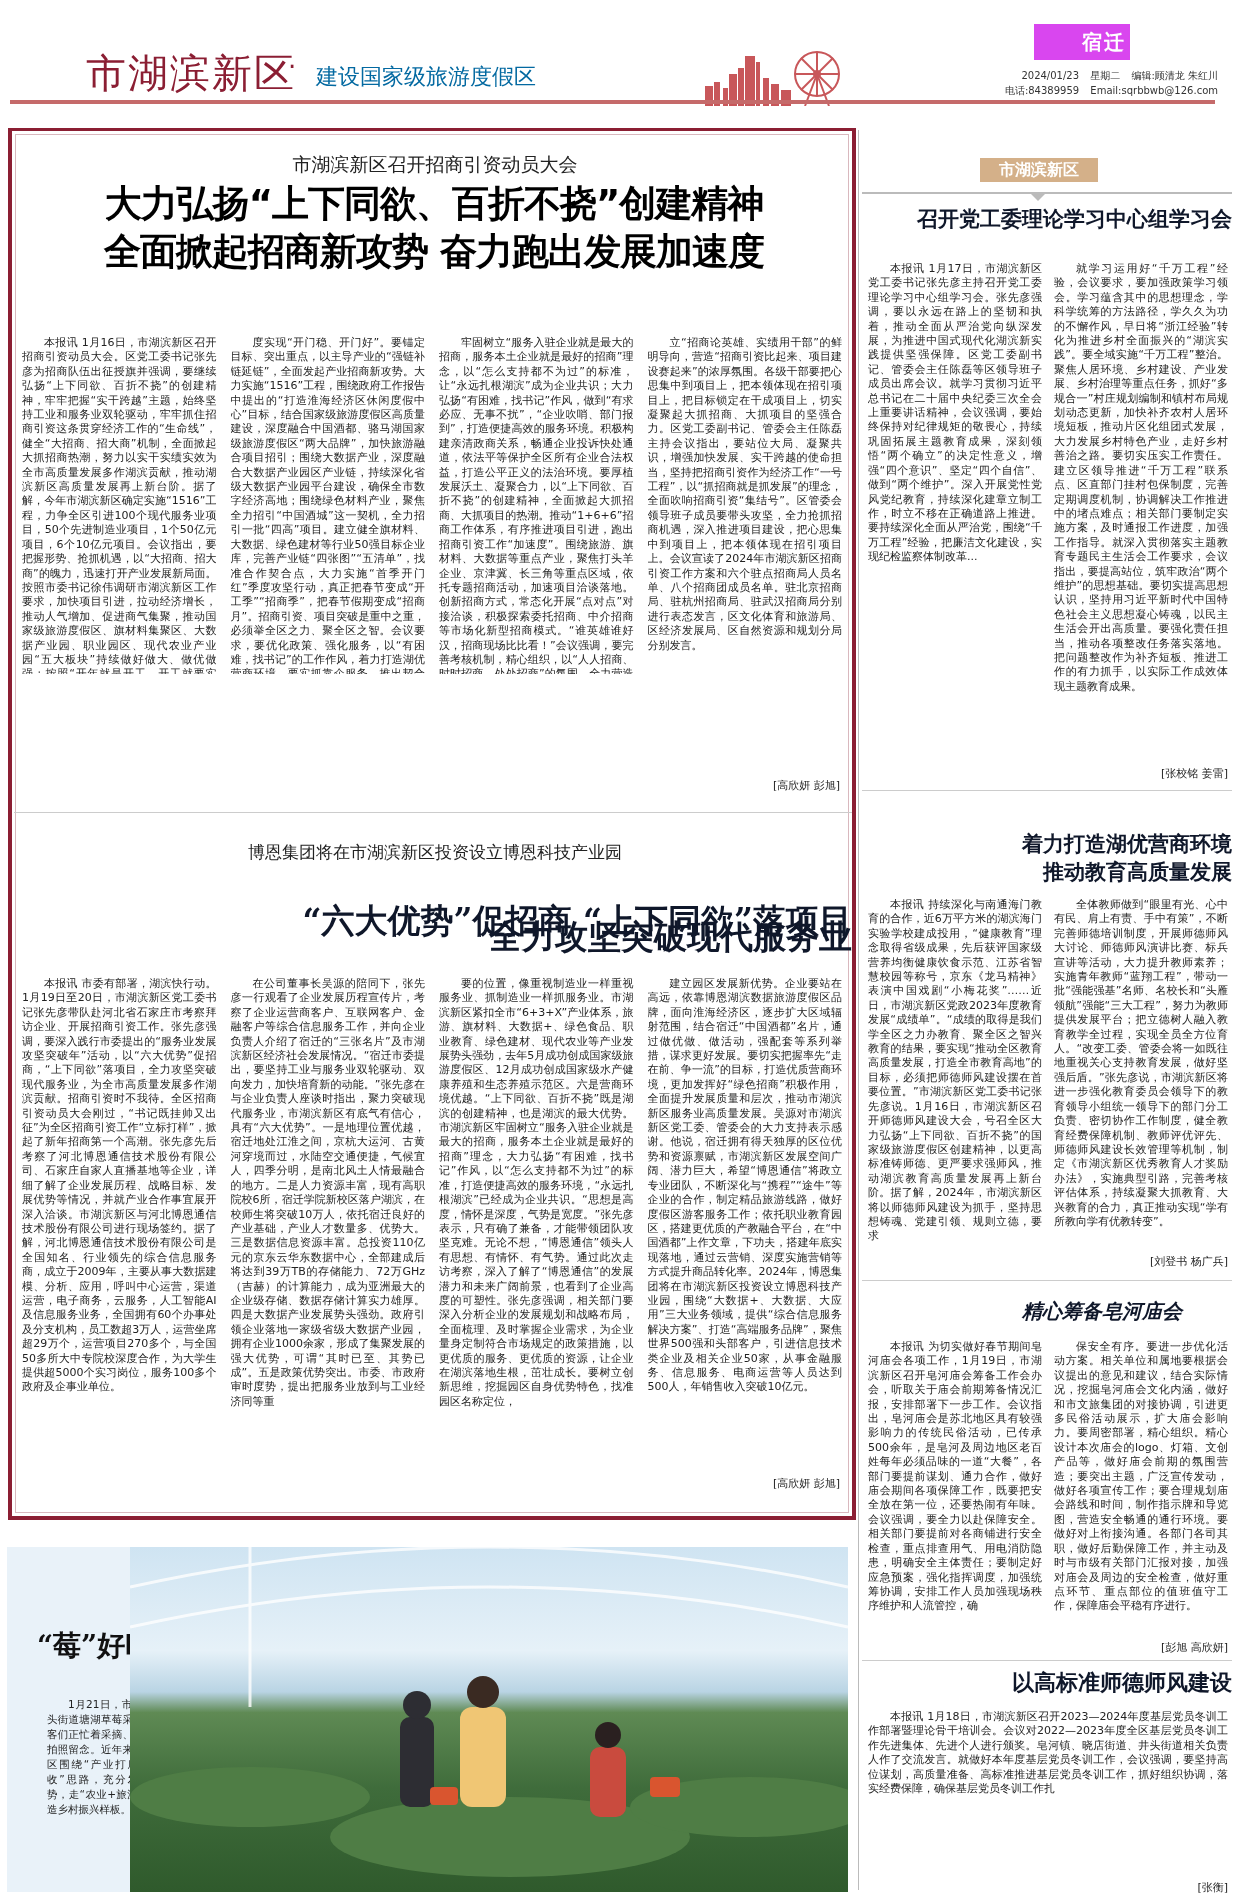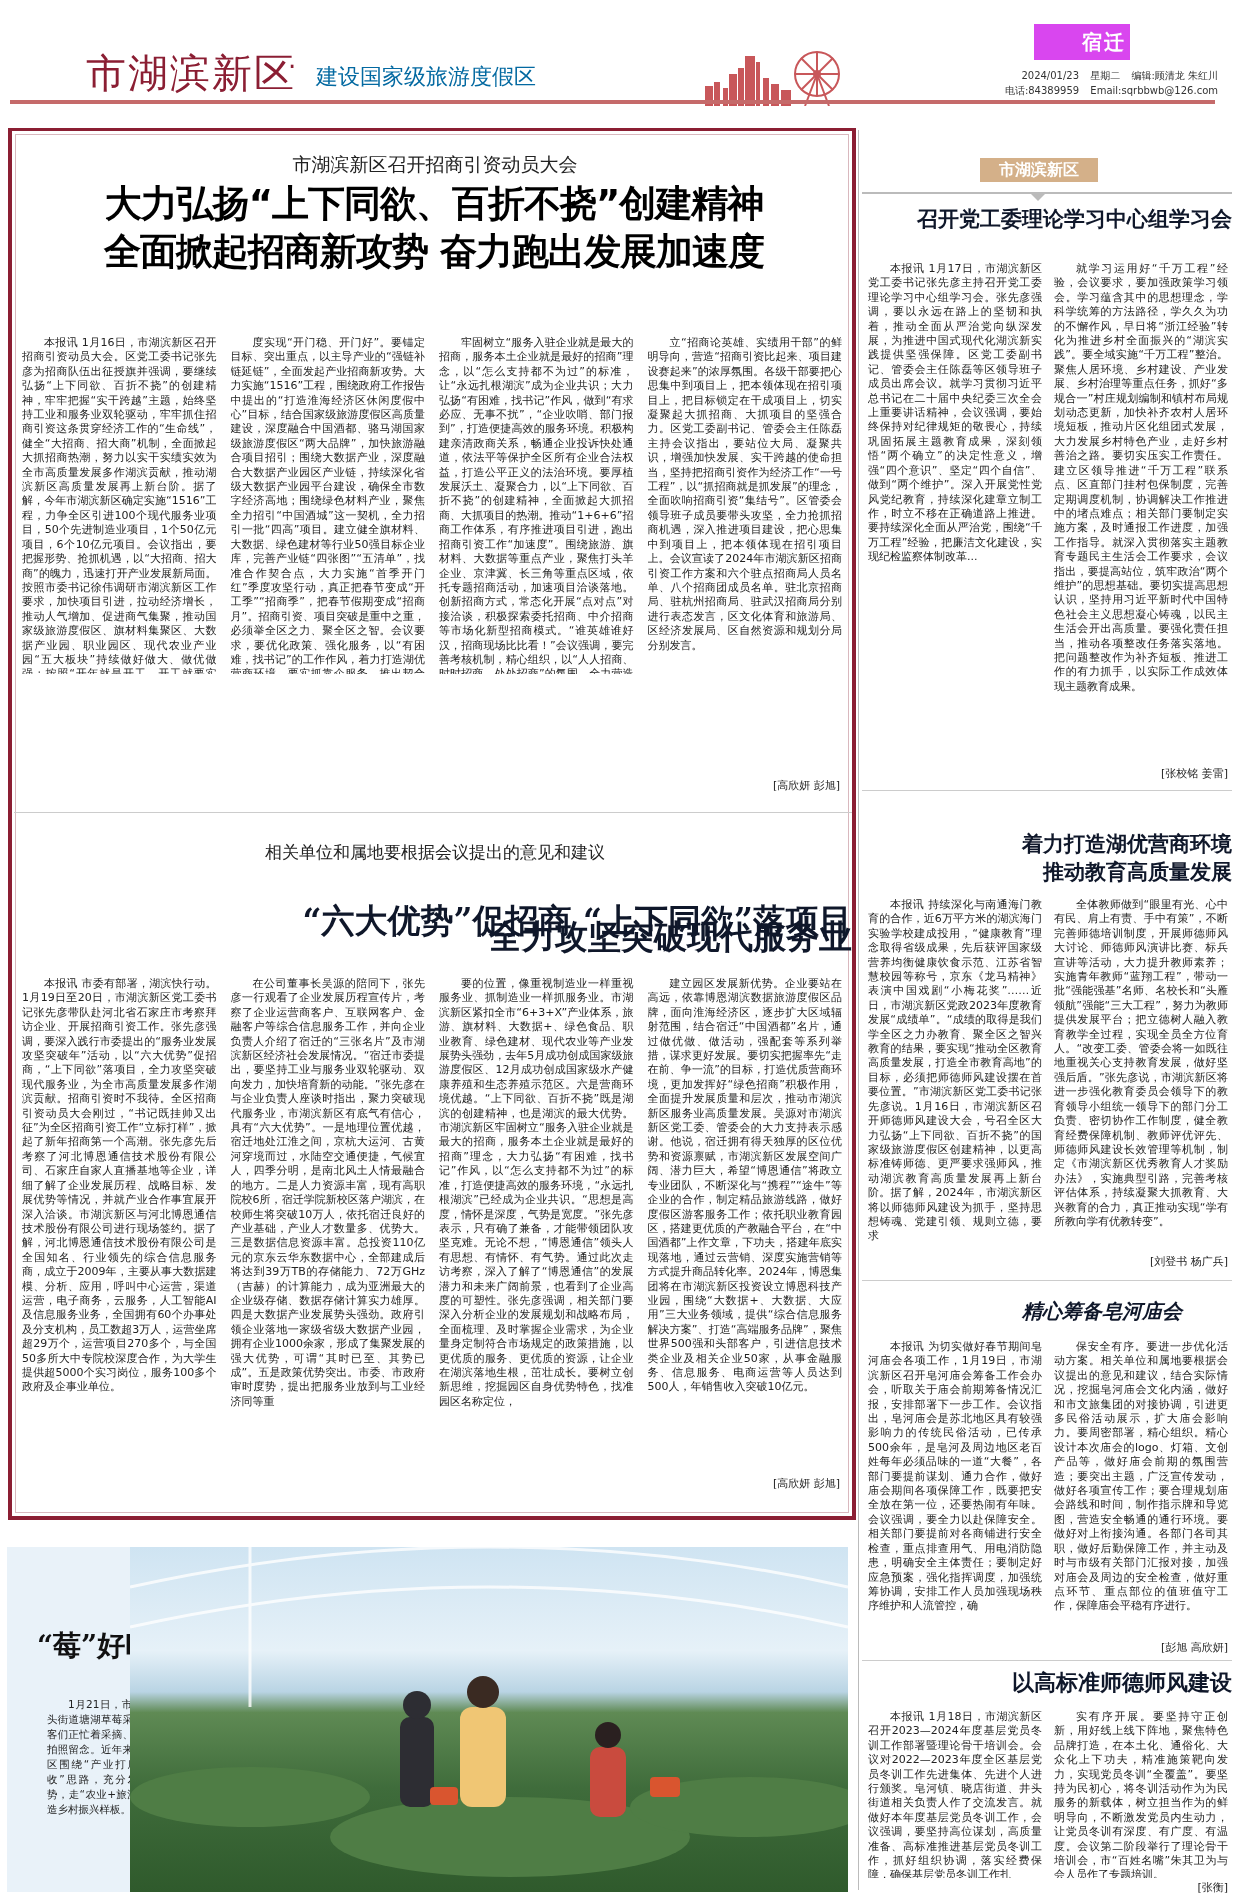--- a/index.html
+++ b/index.html
@@ -104,21 +104,21 @@
       </div>
     <div class="col">
         <p>立“招商论英雄、实绩用干部”的鲜明导向，营造“招商引资比起来、项目建设赛起来”的浓厚氛围。各级干部要把心思集中到项目上，把本领体现在招引项目上，把目标锁定在干成项目上，切实凝聚起大抓招商、大抓项目的坚强合力。区党工委副书记、管委会主任陈磊主持会议指出，要站位大局、凝聚共识，增强加快发展、实干跨越的使命担当，坚持把招商引资作为经济工作“一号工程”，以“抓招商就是抓发展”的理念，全面吹响招商引资“集结号”。区管委会领导班子成员要带头攻坚，全力抢抓招商机遇，深入推进项目建设，把心思集中到项目上，把本领体现在招引项目上。会议宣读了2024年市湖滨新区招商引资工作方案和六个驻点招商局人员名单、八个招商团成员名单。驻北京招商局、驻杭州招商局、驻武汉招商局分别进行表态发言，区文化体育和旅游局、区经济发展局、区自然资源和规划分局分别发言。</p>
       </div>
   </div>
   <div class="byline" style="position:absolute; left:600px; top:778px; width:240px;">[高欣妍 彭旭]</div>
   <div style="position:absolute; left:14px; top:812px; width:838px; height:1px; background:#ccc;"></div>
 </div>
 
 <div>
-  <div class="kicker" style="left:20px; top:834px; width:830px; font-size:17px;">相关单位和属地要根据会议提出的意见和建议</div>
+  <div class="kicker" style="left:20px; top:834px; width:830px; font-size:17px;">博恩集团将在市湖滨新区投资设立博恩科技产业园</div>
   <div class="headline-serif" style="left:16px; top:868px; width:836px; font-size:33px; line-height:42px;margin-top:32px;">“六大优势”促招商 “上下同欲”落项目</div>
   <div class="headline-serif" style="left:16px; top:916px; width:836px; font-size:33px; line-height:42px;">全力攻坚突破现代服务业</div>
   <div class="cols" style="left:22px; top:977px; width:820px; height:478px;">
     <div class="col">
         <p>本报讯 市委有部署，湖滨快行动。1月19日至20日，市湖滨新区党工委书记张先彦带队赴河北省石家庄市考察拜访企业、开展招商引资工作。张先彦强调，要深入践行市委提出的“服务业发展攻坚突破年”活动，以“六大优势”促招商，“上下同欲”落项目，全力攻坚突破现代服务业，为全市高质量发展多作湖滨贡献。招商引资时不我待。全区招商引资动员大会刚过，“书记既挂帅又出征”为全区招商引资工作“立标打样”，掀起了新年招商第一个高潮。张先彦先后考察了河北博恩通信技术股份有限公司、石家庄自家人直播基地等企业，详细了解了企业发展历程、战略目标、发展优势等情况，并就产业合作事宜展开深入洽谈。市湖滨新区与河北博恩通信技术股份有限公司进行现场签约。据了解，河北博恩通信技术股份有限公司是全国知名、行业领先的综合信息服务商，成立于2009年，主要从事大数据建模、分析、应用，呼叫中心运营，渠道运营，电子商务，云服务，人工智能AI及信息服务业务，全国拥有60个办事处及分支机构，员工数超3万人，运营坐席超29万个，运营项目270多个，与全国50多所大中专院校深度合作，为大学生提供超5000个实习岗位，服务100多个政府及企事业单位。</p>
       </div>
     <div class="col">
         <p>在公司董事长吴源的陪同下，张先彦一行观看了企业发展历程宣传片，考察了企业运营商客户、互联网客户、金融客户等综合信息服务工作，并向企业负责人介绍了宿迁的“三张名片”及市湖滨新区经济社会发展情况。“宿迁市委提出，要坚持工业与服务业双轮驱动、双向发力，加快培育新的动能。”张先彦在与企业负责人座谈时指出，聚力突破现代服务业，市湖滨新区有底气有信心，具有“六大优势”。一是地理位置优越，宿迁地处江淮之间，京杭大运河、古黄河穿境而过，水陆空交通便捷，气候宜人，四季分明，是南北风土人情最融合的地方。二是人力资源丰富，现有高职院校6所，宿迁学院新校区落户湖滨，在校师生将突破10万人，依托宿迁良好的产业基础，产业人才数量多、优势大。三是数据信息资源丰富。总投资110亿元的京东云华东数据中心，全部建成后将达到39万TB的存储能力、72万GHz（吉赫）的计算能力，成为亚洲最大的企业级存储、数据存储计算实力雄厚。四是大数据产业发展势头强劲。政府引领企业落地一家级省级大数据产业园，拥有企业1000余家，形成了集聚发展的强大优势，可谓“其时已至、其势已成”。五是政策优势突出。市委、市政府审时度势，提出把服务业放到与工业经济同等重</p>
       </div>
     <div class="col">
@@ -207,18 +207,15 @@
       </div>
   </div>
   <div class="byline" style="position:absolute; left:1050px; top:1640px; width:178px;">[彭旭 高欣妍]</div>
   <div style="position:absolute; left:862px; top:1660px; width:370px; height:1px; background:#ccc;"></div>
 
   <div class="headline-serif" style="left:862px; top:1668px; width:370px; font-size:22px;">以高标准师德师风建设</div>
   <div class="cols" style="left:868px; top:1710px; width:360px; height:168px; gap:12px;">
     <div class="col">
         <p>本报讯 1月18日，市湖滨新区召开2023—2024年度基层党员冬训工作部署暨理论骨干培训会。会议对2022—2023年度全区基层党员冬训工作先进集体、先进个人进行颁奖。皂河镇、晓店街道、井头街道相关负责人作了交流发言。就做好本年度基层党员冬训工作，会议强调，要坚持高位谋划，高质量准备、高标准推进基层党员冬训工作，抓好组织协调，落实经费保障，确保基层党员冬训工作扎</p>
       </div>
-    <div class="col">
-        <p>实有序开展。要坚持守正创新，用好线上线下阵地，聚焦特色品牌打造，在本土化、通俗化、大众化上下功夫，精准施策靶向发力，实现党员冬训“全覆盖”。要坚持为民初心，将冬训活动作为为民服务的新载体，树立担当作为的鲜明导向，不断激发党员内生动力，让党员冬训有深度、有广度、有温度。会议第二阶段举行了理论骨干培训会，市“百姓名嘴”朱其卫为与会人员作了专题培训。</p>
-      </div>
   </div>
   <div class="byline" style="position:absolute; left:1100px; top:1880px; width:128px;">[张衡]</div>
 </div>
 
 </body></html>

